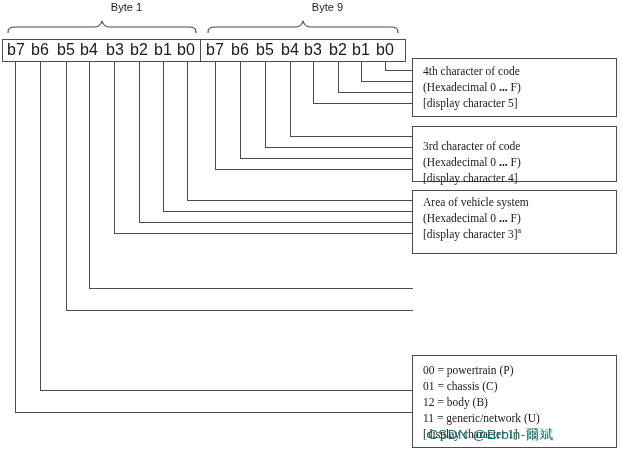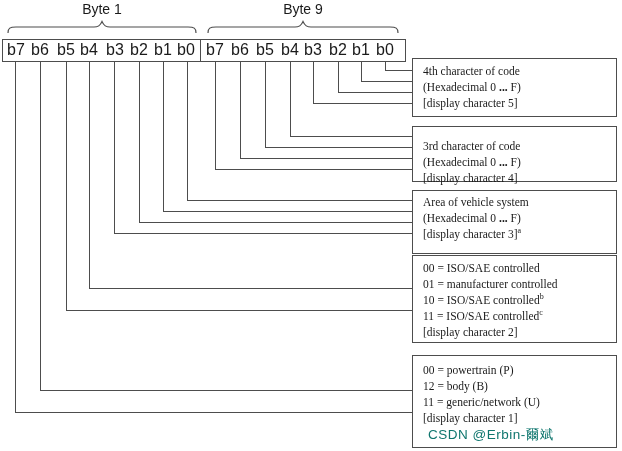--- a/index.html
+++ b/index.html
@@ -1,22 +1,22 @@
 <!DOCTYPE html>
 <html><head>
 <meta charset="utf-8">
 <style>
   html,body{margin:0;padding:0;background:#fff;}
   #canvas{
     position:relative;width:622px;height:451px;background:#ffffff;overflow:hidden;
     font-family:"Liberation Sans",sans-serif;color:#1a1a1a;
   }
   .byte-label{
-    position:absolute;top:1px;font-size:14px;color:#1a1a1a;
-    text-align:center;width:80px;
+    position:absolute;top:1px;font-size:11px;color:#1a1a1a;
+    text-align:right;width:80px;
   }
   .brace-svg{position:absolute;left:0;top:0;width:622px;height:38px;}
   .byte-row{
     position:absolute;left:2px;top:39px;width:402px;height:21px;
     border:1px solid #4d4d4d;background:#fff;
   }
   .byte-divider{
     position:absolute;left:197px;top:0;width:0;height:21px;border-left:1px solid #4d4d4d;
   }
   .bit-label{
@@ -104,30 +104,24 @@
     <div class="desc-line"><span>(Hexadecimal 0 </span><b>...</b><span> F)</span></div>
     <div class="desc-line">[display character 4]</div>
   </div>
 
   <div class="desc-box" style="top:190px;height:64px;padding-top:3px;">
     <div class="desc-line">Area of vehicle system</div>
     <div class="desc-line"><span>(Hexadecimal 0 </span><b>...</b><span> F)</span></div>
     <div class="desc-line"><span>[display character 3]</span><sup>a</sup></div>
   </div>
 
-  <div class="desc-box" style="top:255px;height:88px;">
-    <div class="desc-line">00 = ISO/SAE controlled</div>
-    <div class="desc-line">01 = manufacturer controlled</div>
-    <div class="desc-line"><span>10 = ISO/SAE controlled</span><sup>b</sup></div>
-    <div class="desc-line"><span>11 = ISO/SAE controlled</span><sup>c</sup></div>
-    <div class="desc-line">[display character 2]</div>
-  </div>
 
   <div class="desc-box" style="top:355px;height:93px;padding-top:6px;">
     <div class="desc-line">00 = powertrain (P)</div>
+    <div class="desc-line">01 = chassis (C)</div>
     <div class="desc-line">12 = body (B)</div>
     <div class="desc-line">11 = generic/network (U)</div>
     <div class="desc-line">[display character 1]</div>
   </div>
 
   <div id="watermark">CSDN @Erbin-爾斌</div>
 
 </div>
 
 </body></html>

